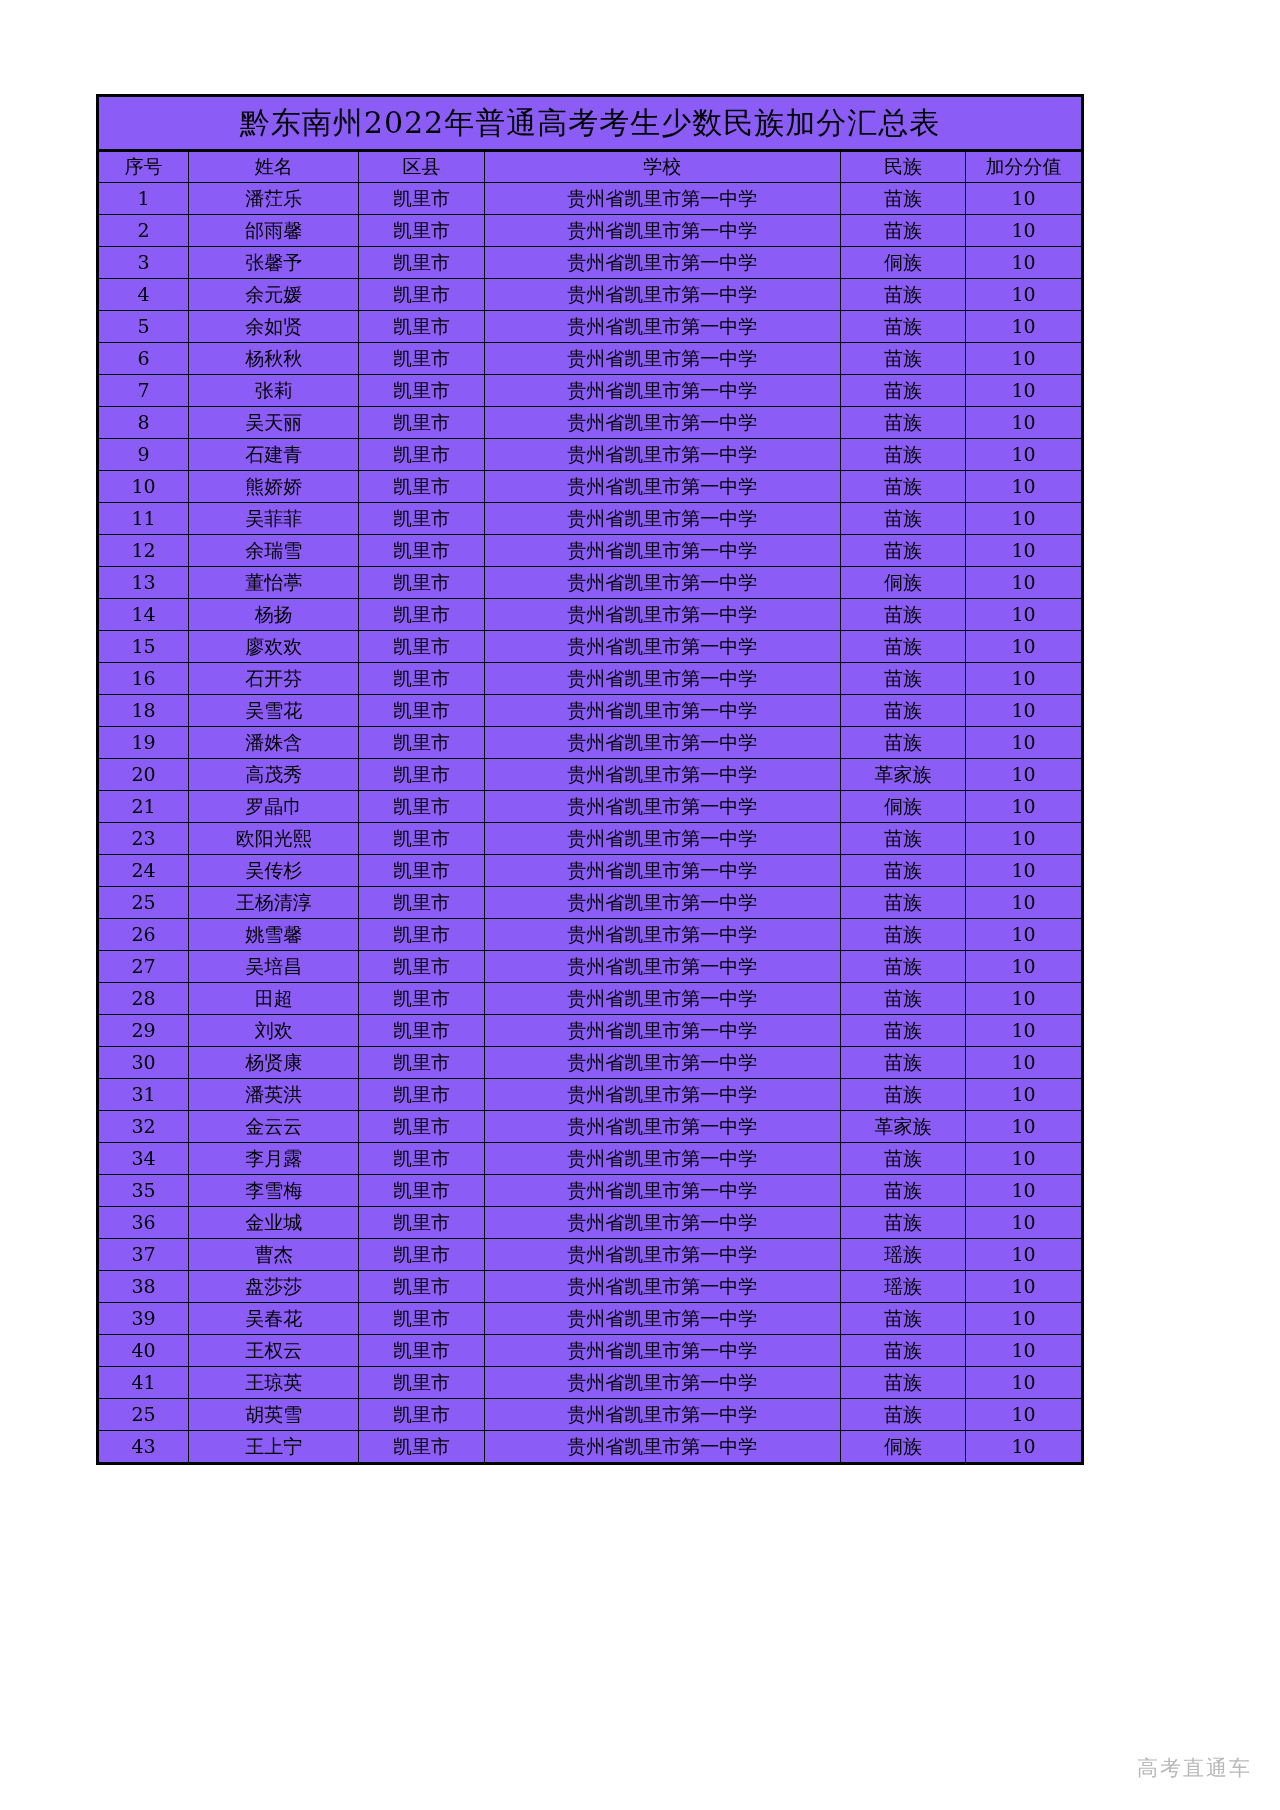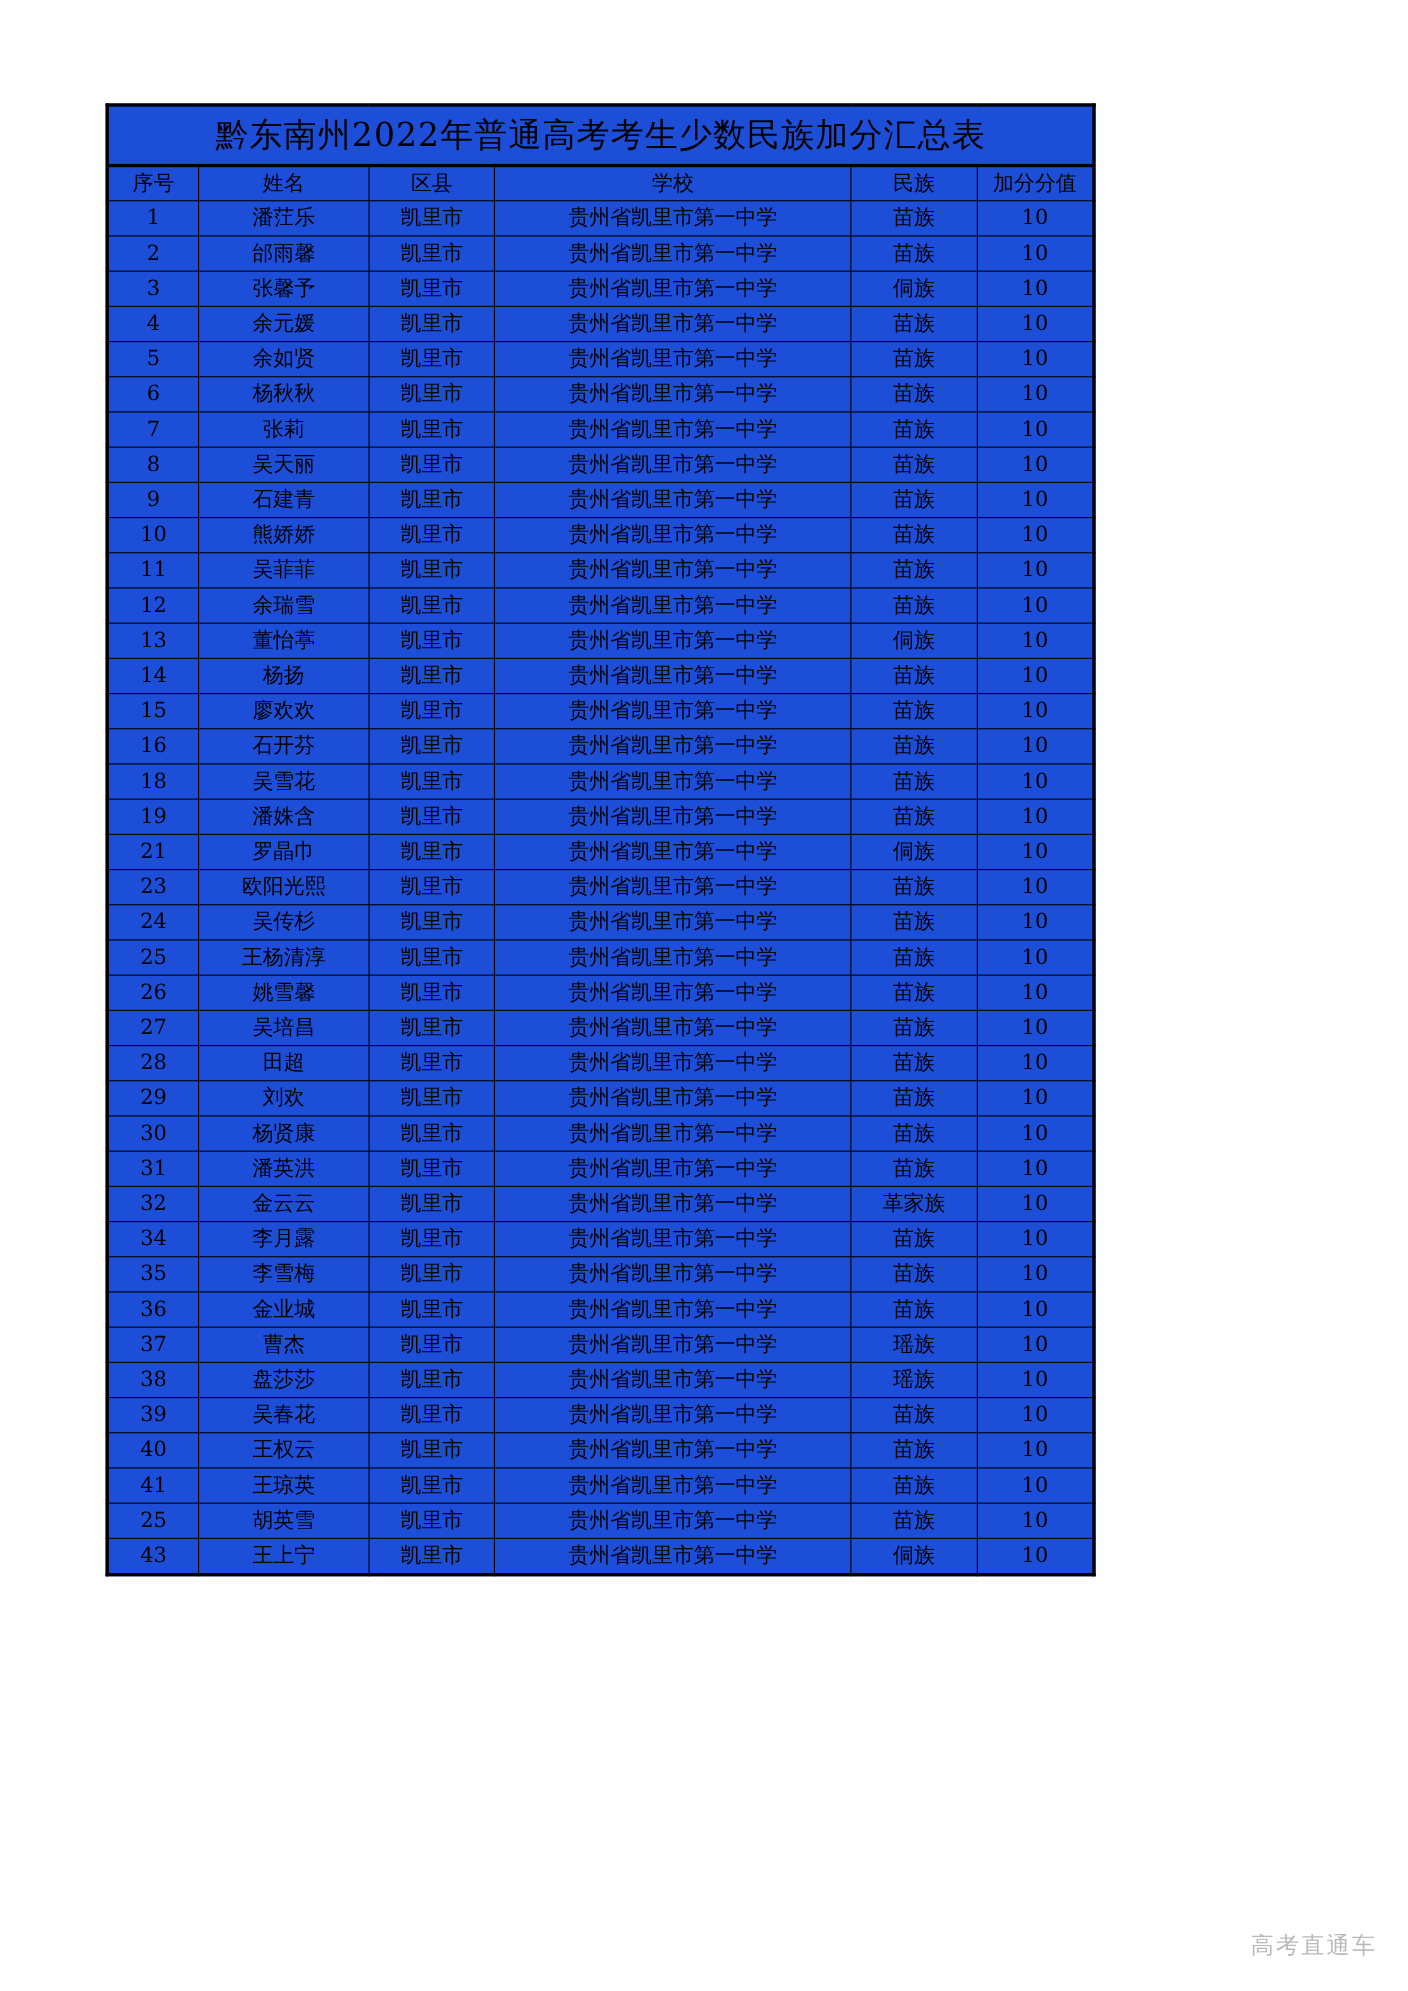--- a/index.html
+++ b/index.html
@@ -23,22 +23,22 @@
   }
   .doc-area {
     position: absolute;
     left: 96px;
     top: 94px;
     width: 988px;
   }
   table.sheet {
     border-collapse: collapse;
     table-layout: fixed;
-    width: 900px;
-    background: #1d4ed8;
+    width: 988px;
+    background: #8b5cf6;
   }
   table.sheet td, table.sheet th {
     border: 1px solid #000;
     padding: 0;
     text-align: center;
     vertical-align: middle;
     font-weight: normal;
     color: #000;
   }
   
@@ -252,20 +252,28 @@
           </tr>
           <tr class="data-row">
             <td class="num">19</td>
             <td>潘姝含</td>
             <td>凯里市</td>
             <td>贵州省凯里市第一中学</td>
             <td>苗族</td>
             <td class="num">10</td>
           </tr>
           <tr class="data-row">
+            <td class="num">20</td>
+            <td>高茂秀</td>
+            <td>凯里市</td>
+            <td>贵州省凯里市第一中学</td>
+            <td>革家族</td>
+            <td class="num">10</td>
+          </tr>
+          <tr class="data-row">
             <td class="num">21</td>
             <td>罗晶巾</td>
             <td>凯里市</td>
             <td>贵州省凯里市第一中学</td>
             <td>侗族</td>
             <td class="num">10</td>
           </tr>
           <tr class="data-row">
             <td class="num">23</td>
             <td>欧阳光熙</td>

